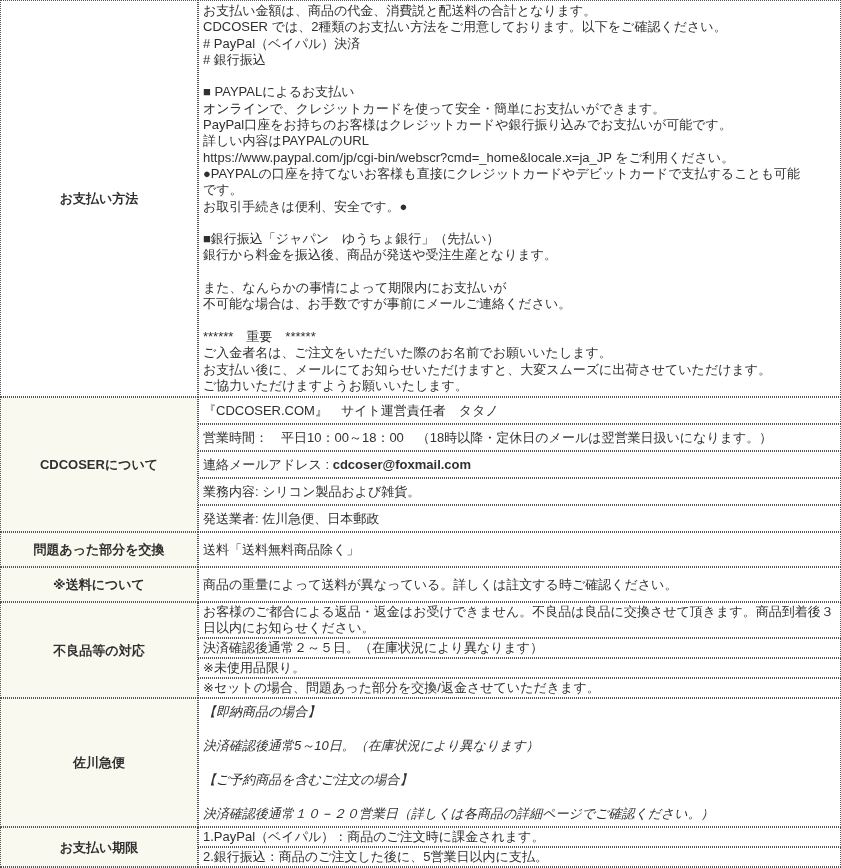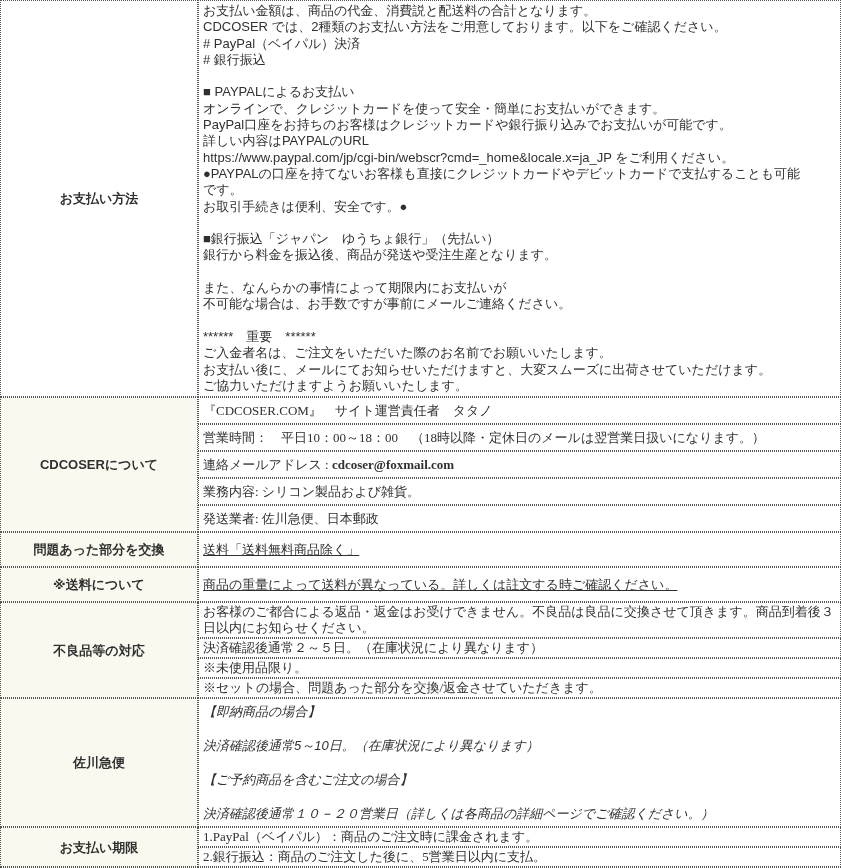--- a/index.html
+++ b/index.html
@@ -50,23 +50,23 @@
     line-height:16.3px;
     padding:2px 4px;
   }
   td.delivery{
     white-space:pre-line;
     vertical-align:top;
     line-height:17px;
     padding:4px;
     font-style:italic;
   }
-  tr.r-about td{padding:5px 4px 4px;font-family:Liberation Serif, serif;}
-  tr.r-mid td{padding:3px 4px;text-decoration:underline;}
-  tr.r-small td{padding:1px 4px;font-family:Liberation Serif, serif;}
+  tr.r-about td{padding:5px 4px 4px;}
+  tr.r-mid td{padding:3px 4px;}
+  tr.r-small td{padding:1px 4px;}
   .bold{font-weight:bold;}
 </style>
 </head>
 <body>
 
 <table class="shop-info">
   <colgroup>
     <col class="c-label">
     <col class="c-value">
   </colgroup>

